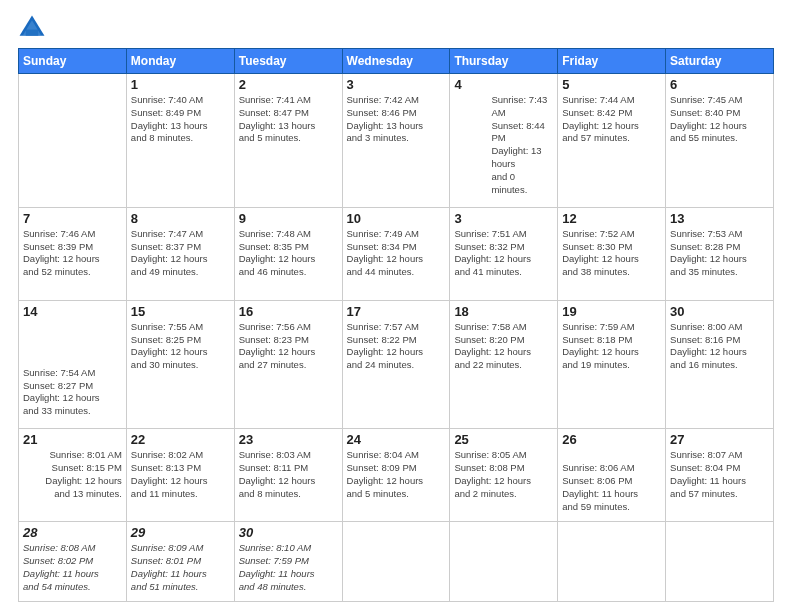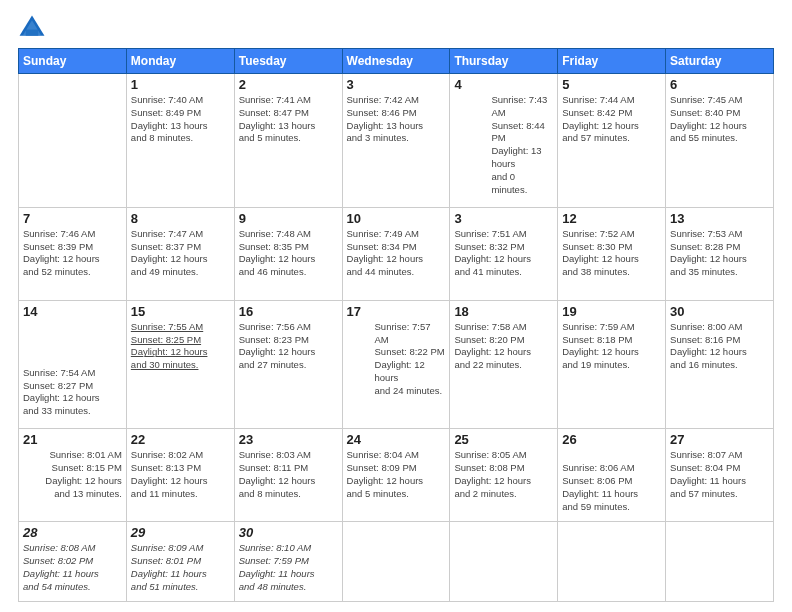--- a/index.html
+++ b/index.html
@@ -235,35 +235,35 @@
         <tr>
           <td>
             <span class="day-num">14</span>
             <div class="cell-content" style="white-space: pre-line; margin-top: 48px;">Sunrise: 7:54 AM
 Sunset: 8:27 PM
 Daylight: 12 hours
 and 33 minutes.</div>
           </td>
           <td>
             <span class="day-num">15</span>
-            <div class="cell-content" style="white-space: pre-line; text-decoration: underline;">Sunrise: 7:55 AM
+            <div class="cell-content" style="white-space: pre-line;">Sunrise: 7:55 AM
 Sunset: 8:25 PM
 Daylight: 12 hours
 and 30 minutes.</div>
           </td>
           <td>
             <span class="day-num">16</span>
             <div class="cell-content" style="white-space: pre-line;">Sunrise: 7:56 AM
 Sunset: 8:23 PM
 Daylight: 12 hours
 and 27 minutes.</div>
           </td>
           <td>
             <span class="day-num">17</span>
-            <div class="cell-content" style="white-space: pre-line; margin-left: 28px;">Sunrise: 7:57 AM
+            <div class="cell-content" style="white-space: pre-line;">Sunrise: 7:57 AM
 Sunset: 8:22 PM
 Daylight: 12 hours
 and 24 minutes.</div>
           </td>
           <td>
             <span class="day-num">18</span>
             <div class="cell-content" style="white-space: pre-line;">Sunrise: 7:58 AM
 Sunset: 8:20 PM
 Daylight: 12 hours
 and 22 minutes.</div>

